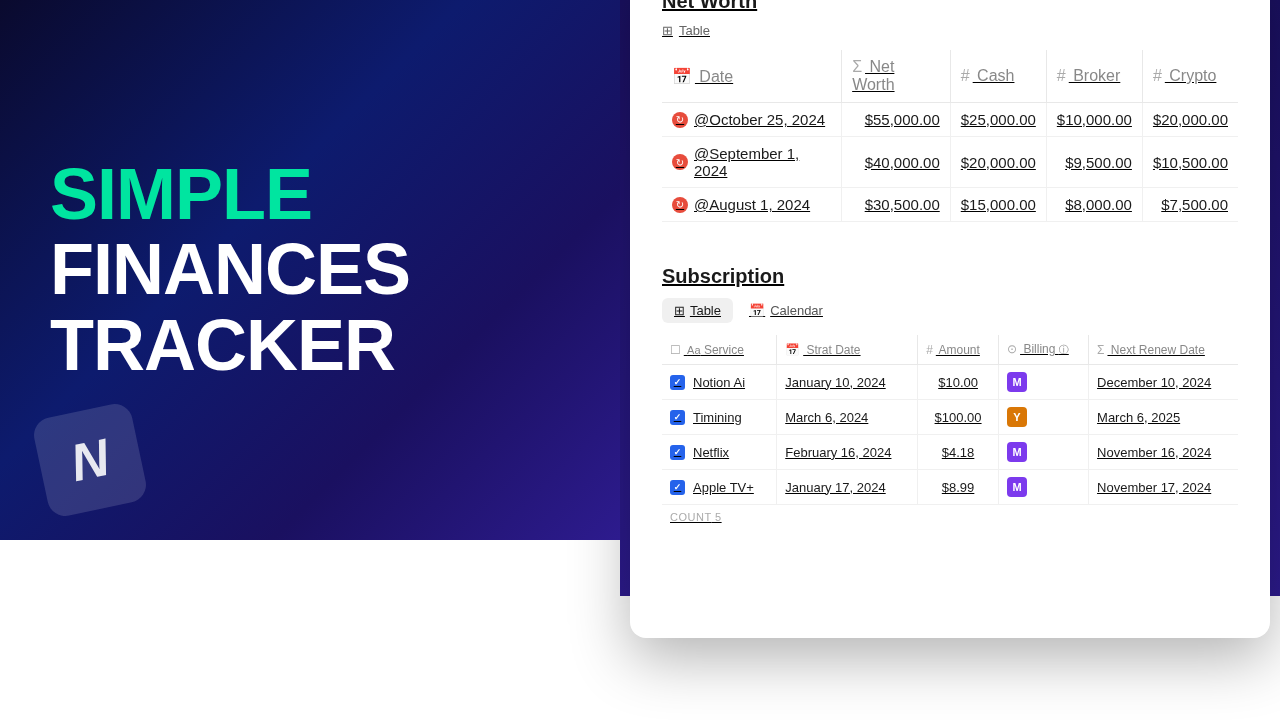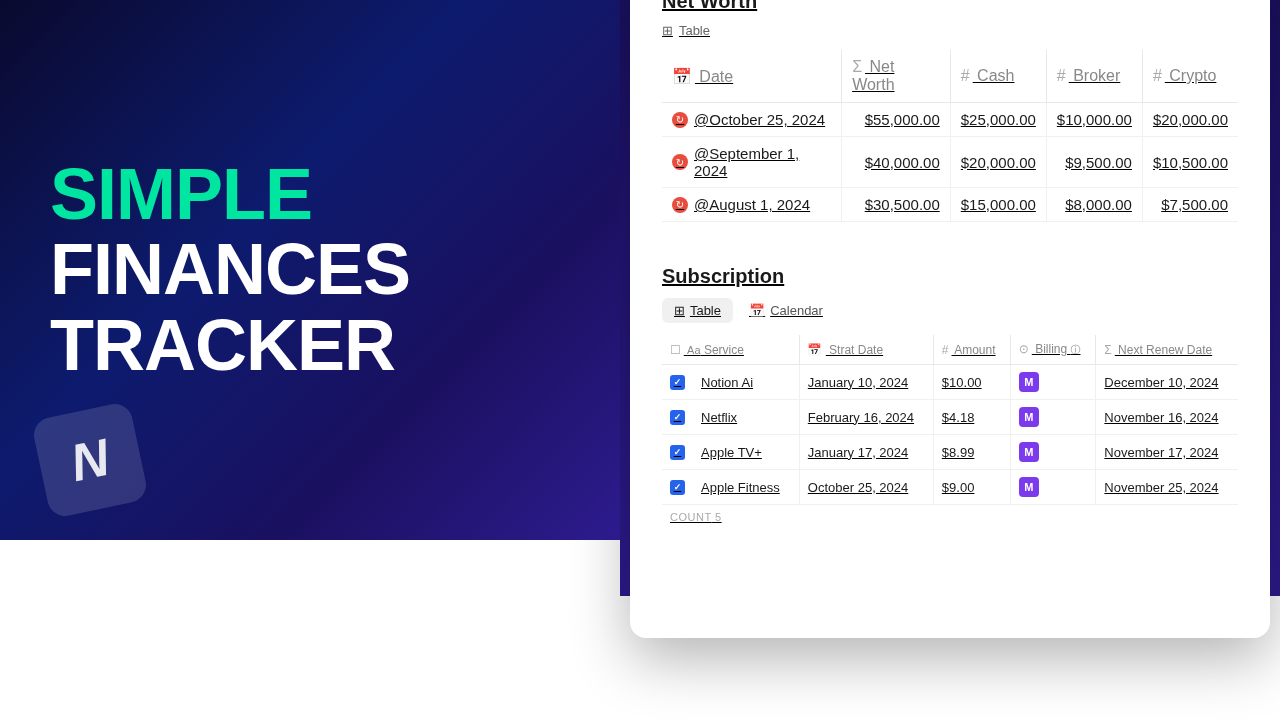--- a/index.html
+++ b/index.html
@@ -225,27 +225,27 @@
     .sub-table td {
       padding: 7px 8px;
       border-bottom: 1px solid #f0f0f0;
       border-right: 1px solid #f0f0f0;
       color: #1a1a1a;
       font-size: 13px;
     }
 
     .sub-table td:last-child { border-right: none; }
 
-    .sub-table td.amount-col { text-align: left; }
+    .sub-table td.amount-col { text-align: center; }
     .sub-table td.date-col { text-align: left; }
 
     .checkbox-cell {
       display: flex;
       align-items: center;
-      gap: 16px;
+      gap: 8px;
     }
 
     .checkbox {
       width: 15px;
       height: 15px;
       background: #2563eb;
       border-radius: 3px;
       display: inline-flex;
       align-items: center;
       justify-content: center;
@@ -404,20 +404,34 @@
       <td class="amount-col">$10.00</td>
       <td>
         <span class="billing-badge billing-m">M</span>
       </td>
       <td>December 10, 2024</td>
     </tr>
             <tr>
       <td>
         <div class="checkbox-cell">
           <span class="checkbox"></span>
+          <span>Timining</span>
+        </div>
+      </td>
+      <td class="date-col">March 6, 2024</td>
+      <td class="amount-col">$100.00</td>
+      <td>
+        <span class="billing-badge billing-y">Y</span>
+      </td>
+      <td>March 6, 2025</td>
+    </tr>
+            <tr>
+      <td>
+        <div class="checkbox-cell">
+          <span class="checkbox"></span>
           <span>Netflix</span>
         </div>
       </td>
       <td class="date-col">February 16, 2024</td>
       <td class="amount-col">$4.18</td>
       <td>
         <span class="billing-badge billing-m">M</span>
       </td>
       <td>November 16, 2024</td>
     </tr>
@@ -427,34 +441,20 @@
           <span class="checkbox"></span>
           <span>Apple TV+</span>
         </div>
       </td>
       <td class="date-col">January 17, 2024</td>
       <td class="amount-col">$8.99</td>
       <td>
         <span class="billing-badge billing-m">M</span>
       </td>
       <td>November 17, 2024</td>
-    </tr>
-            <tr>
-      <td>
-        <div class="checkbox-cell">
-          <span class="checkbox"></span>
-          <span>Apple Fitness</span>
-        </div>
-      </td>
-      <td class="date-col">October 25, 2024</td>
-      <td class="amount-col">$9.00</td>
-      <td>
-        <span class="billing-badge billing-m">M</span>
-      </td>
-      <td>November 25, 2024</td>
     </tr>
           </tbody>
       </table>
       <div class="count-row">
         <span>COUNT</span>
         <span> 5</span>
       </div>
     </div>
 
   </div>

